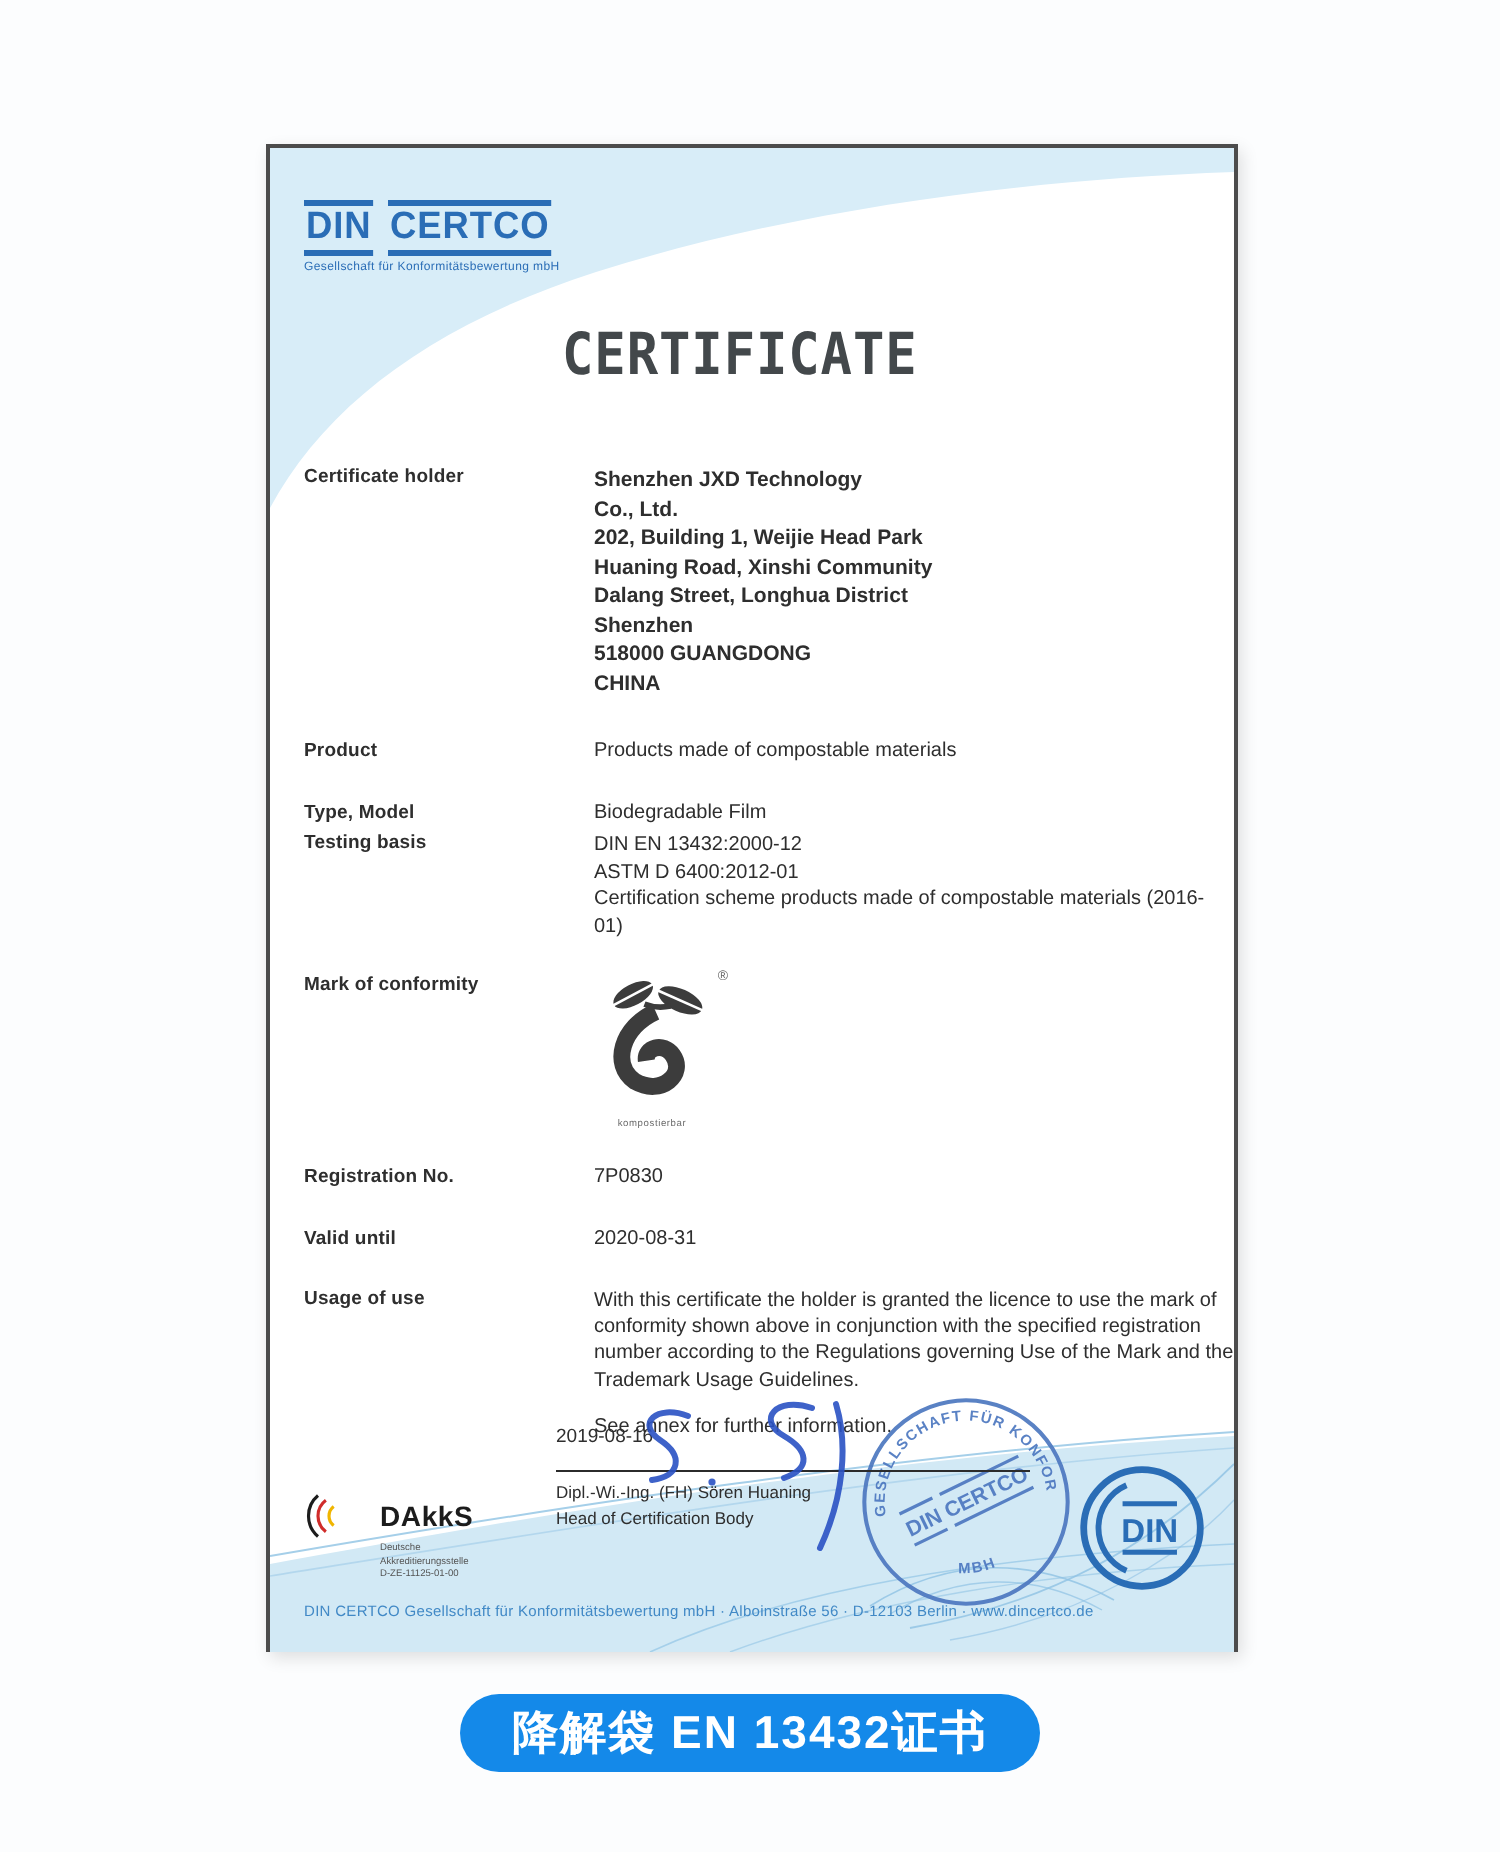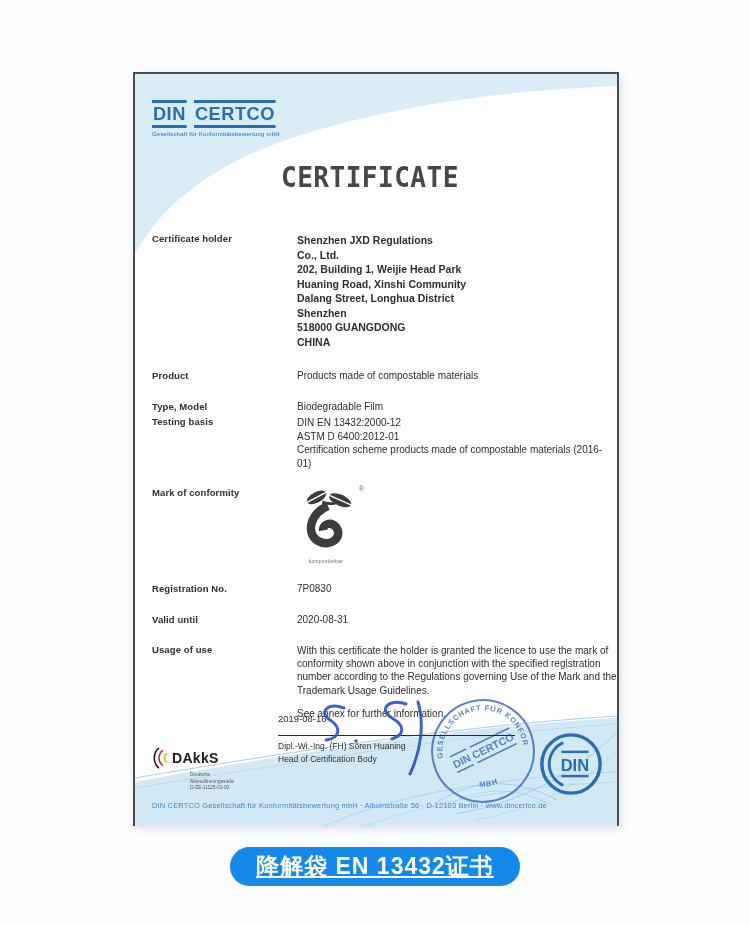--- a/index.html
+++ b/index.html
@@ -41,33 +41,33 @@
   
   .sigblock{position:absolute;left:143px;top:639px;z-index:1;color:#2e2e2e;}
   .sig-date{font-size:9.5px;margin-bottom:11px;}
   .sig-line{width:237px;border-top:1.5px solid #2b2b2b;margin-bottom:4px;}
   .sig-name{font-size:8.5px;line-height:12.5px;}
   .sig-role{font-size:8.5px;line-height:12.5px;}
   .scribble{position:absolute;left:175px;top:620px;z-index:2;}
 
   
   .dakks{position:absolute;left:13px;top:670px;z-index:1;}
-  .dakks-top{display:flex;align-items:center;gap:2px;}
+  .dakks-top{display:flex;align-items:center;gap:20px;}
   .dakks-word{font-size:14px;font-weight:bold;color:#1c1c1c;letter-spacing:.3px;}
   .dakks-caption{margin-left:42px;font-size:4.8px;color:#555;line-height:6.5px;}
 
   .stamp{position:absolute;left:287px;top:616px;z-index:1;transform:rotate(-10deg);opacity:.92;}
   .din-mark{position:absolute;left:402px;top:656px;z-index:1;}
 
   .footer{position:absolute;left:17px;top:727px;z-index:1;font-size:7.5px;color:#4189c6;letter-spacing:.15px;}
 
   
   .cta{position:absolute;left:230px;top:847px;width:290px;height:39px;border-radius:21px;
        border:none;background:#1489e9;color:#fff;display:flex;align-items:center;justify-content:center;
-       font-family:"Liberation Sans",sans-serif;font-size:23px;font-weight:600;letter-spacing:1px;cursor:pointer;text-decoration:underline;}
+       font-family:"Liberation Sans",sans-serif;font-size:23px;font-weight:600;letter-spacing:1px;cursor:pointer;}
 </style>
 </head>
 <body>
 
 <div class="screen">
 
   <div class="cert">
     <div class="inner">
 
       <svg class="deco" style="left:0;top:0" width="482" height="200" viewBox="0 0 482 200">
@@ -92,21 +92,21 @@
           <span class="logo-word">CERTCO</span>
         </div>
         <div class="logo-caption">Gesellschaft für Konformitätsbewertung mbH</div>
       </div>
 
       <div class="title">CERTIFICATE</div>
 
       <div class="row" style="top:159px">
         <div class="lbl">Certificate holder</div>
         <div class="val">
-          <div class="holder-line">Shenzhen JXD Regulations</div>
+          <div class="holder-line">Shenzhen JXD Technology</div>
           <div class="holder-line">Co., Ltd.</div>
           <div class="holder-line">202, Building 1, Weijie Head Park</div>
           <div class="holder-line">Huaning Road, Xinshi Community</div>
           <div class="holder-line">Dalang Street, Longhua District</div>
           <div class="holder-line">Shenzhen</div>
           <div class="holder-line">518000 GUANGDONG</div>
           <div class="holder-line">CHINA</div>
         </div>
       </div>
 

